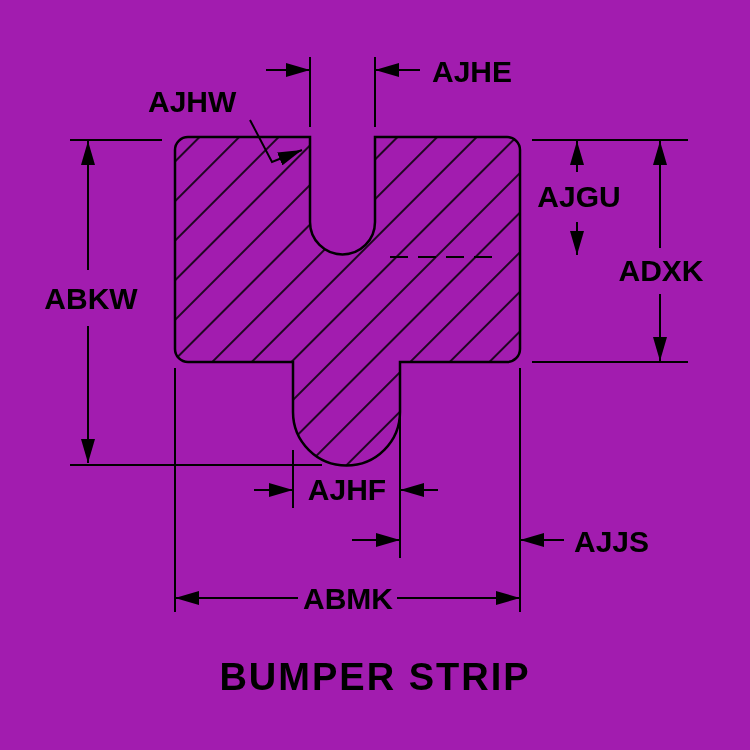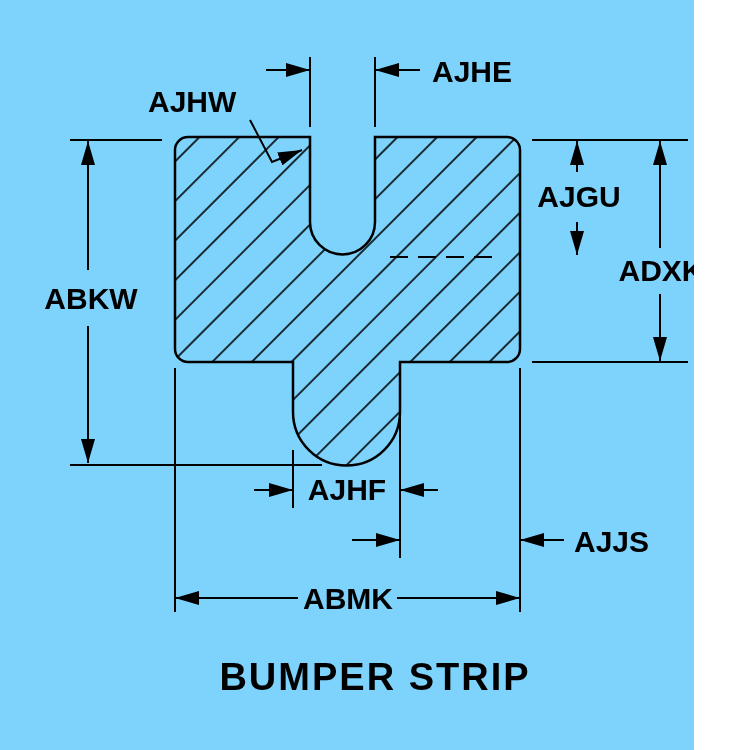--- a/index.html
+++ b/index.html
@@ -3,23 +3,23 @@
 <meta charset="utf-8">
 <style>
   html, body {
     margin: 0;
     padding: 0;
     background: #ffffff;
     font-family: "Liberation Sans", sans-serif;
   }
   .stage {
     position: relative;
-    width: 694px;
+    width: 750px;
     height: 750px;
-    background: #7dd3fc;
+    background: #a21caf;
     overflow: hidden;
   }
   svg text {
     font-family: "Liberation Sans", sans-serif;
     font-weight: bold;
     fill: #000000;
   }
   .dim-label { font-size: 30px; }
   .title-label { font-size: 38px; letter-spacing: 2px; }
   .outline { fill: url(#hatch); stroke: #000000; stroke-width: 2.5; }

